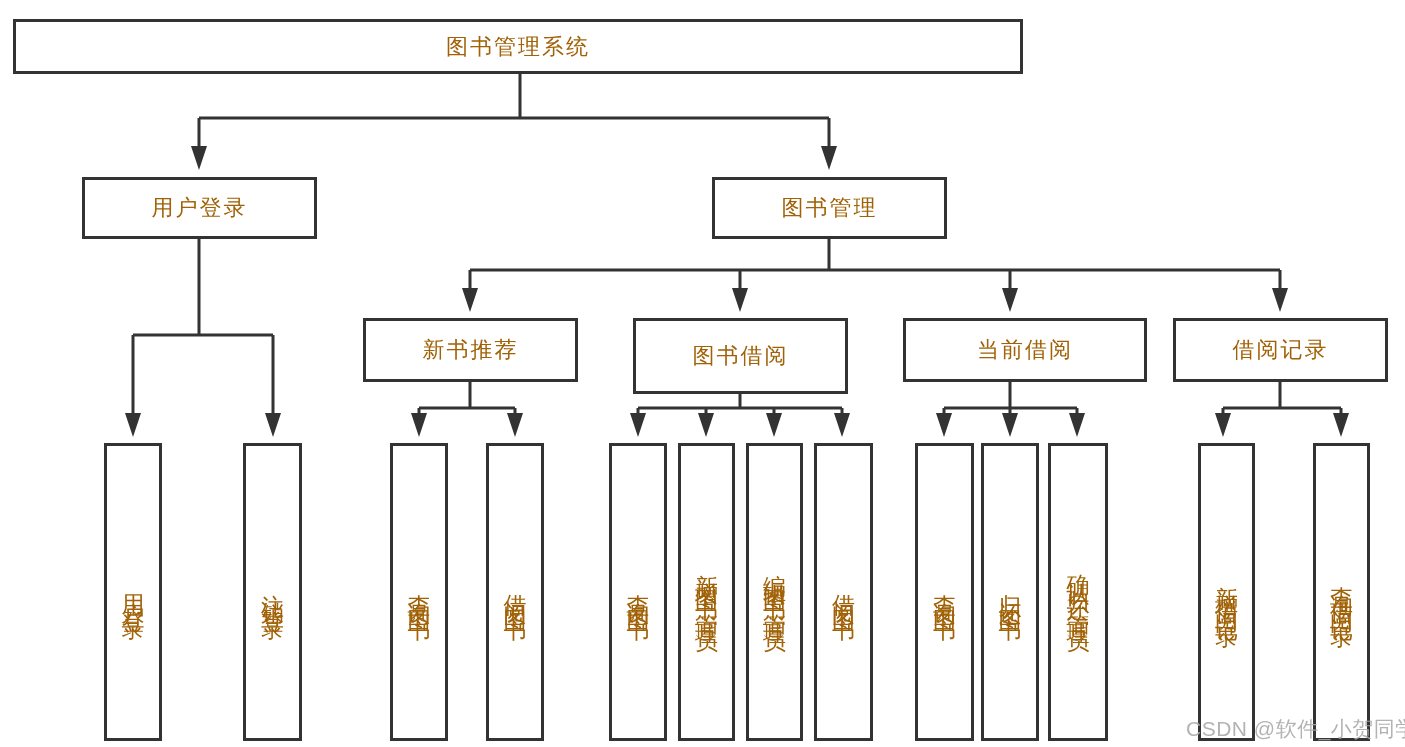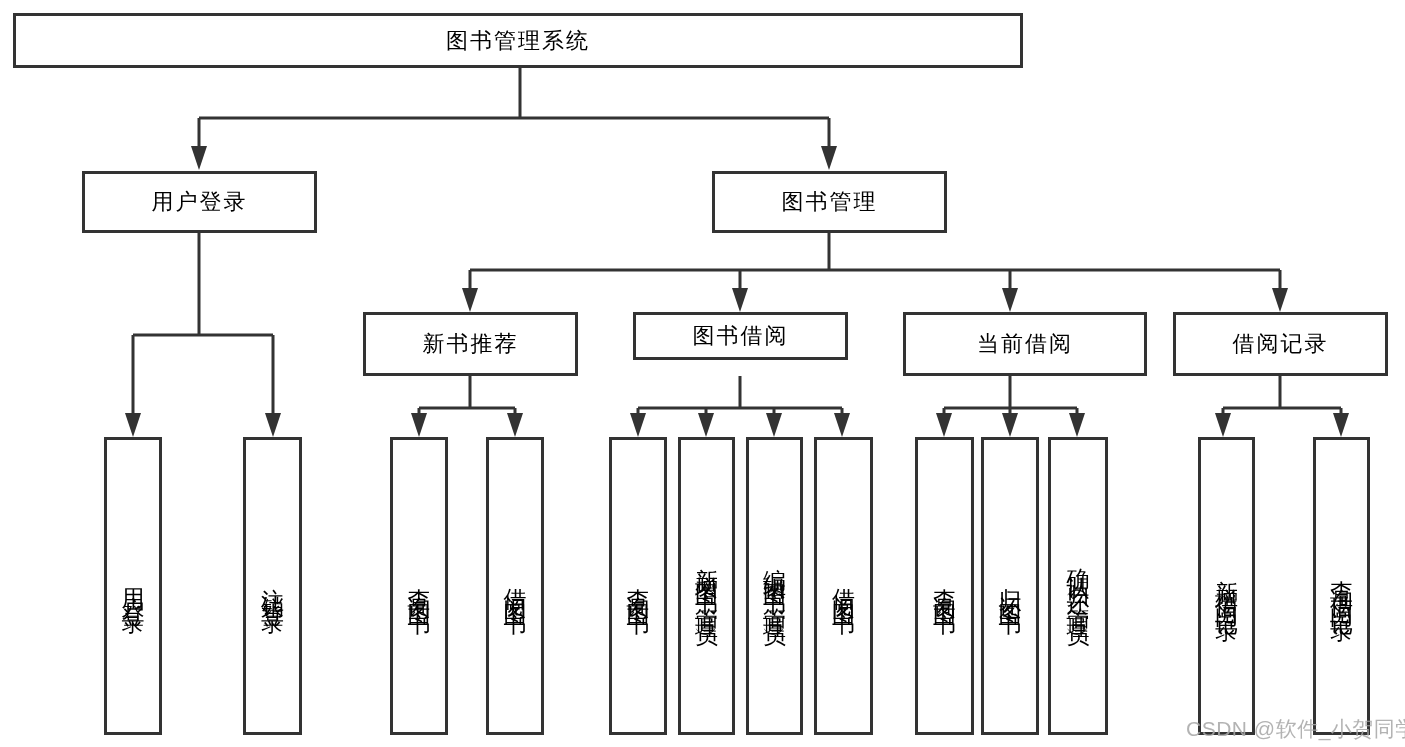--- a/index.html
+++ b/index.html
@@ -10,45 +10,46 @@
     background: #ffffff;
     font-family: "Liberation Sans", sans-serif;
     overflow: hidden;
   }
   .wires { position: absolute; left: 0; top: 0; }
   .box, .vbox {
     position: absolute;
     box-sizing: border-box;
     border: 3px solid #333333;
     background: #ffffff;
-    color: #000000;
+    color: #a16207;
     display: flex;
     align-items: center;
     justify-content: center;
+    margin-top: 6px;
   }
   .box {
     font-size: 22px;
     letter-spacing: 2px;
     line-height: 1;
   }
   .vbox span {
     writing-mode: vertical-rl;
     text-orientation: mixed;
     font-size: 23px;
     letter-spacing: 8px;
     line-height: 1;
   }
   
   .n-root { left: 13px;  top: 13px;  width: 1010px; height: 55px; }
   
   .n-l2a  { left: 82px;  top: 171px; width: 235px; height: 62px; }
   .n-l2b  { left: 712px; top: 171px; width: 235px; height: 62px; }
   
   .n-l3a  { left: 363px;  top: 312px; width: 215px; height: 64px; }
-  .n-l3b  { left: 633px;  top: 312px; width: 215px; height: 48px; }
+  .n-l3b  { left: 633px;  top: 312px; width: 215px; height: 76px; }
   .n-l3c  { left: 903px;  top: 312px; width: 244px; height: 64px; }
   .n-l3d  { left: 1173px; top: 312px; width: 215px; height: 64px; }
   
   .vbox   { top: 437px; height: 298px; }
   .n-u1 { left: 104px;  width: 58px; }
   .n-u2 { left: 243px;  width: 59px; }
   .n-n1 { left: 390px;  width: 58px; }
   .n-n2 { left: 486px;  width: 58px; }
   .n-b1 { left: 609px;  width: 58px; }
   .n-b2 { left: 678px;  width: 57px; }

